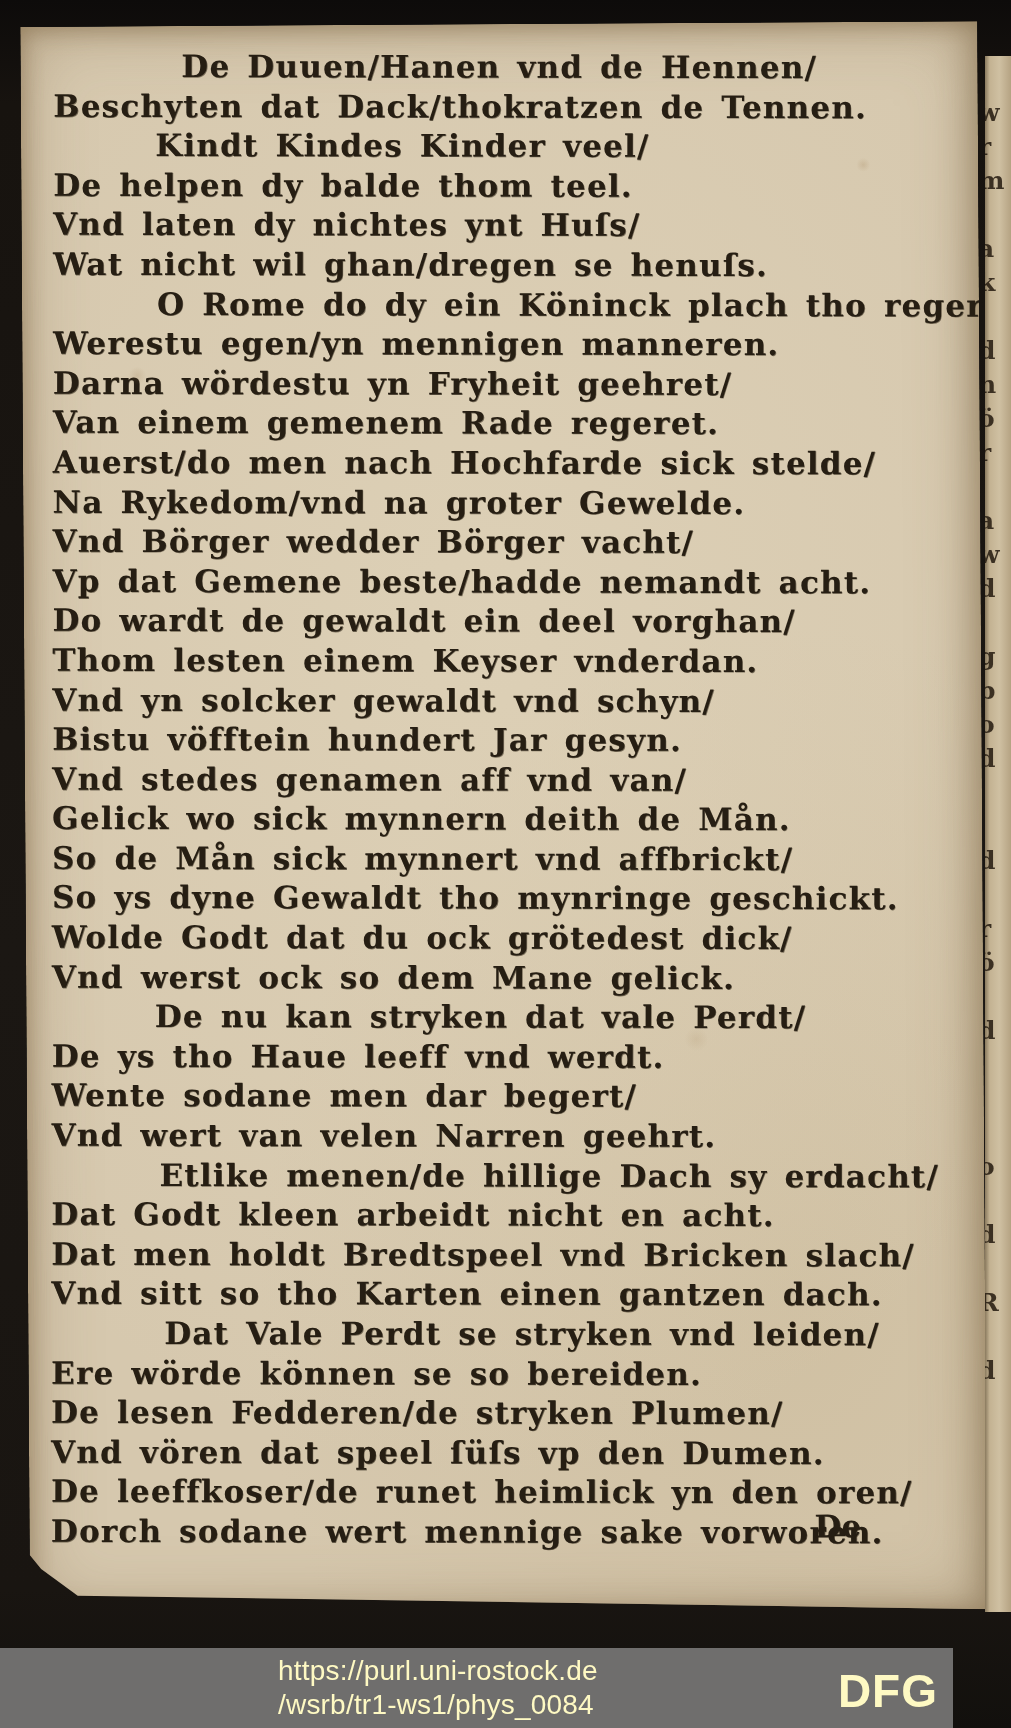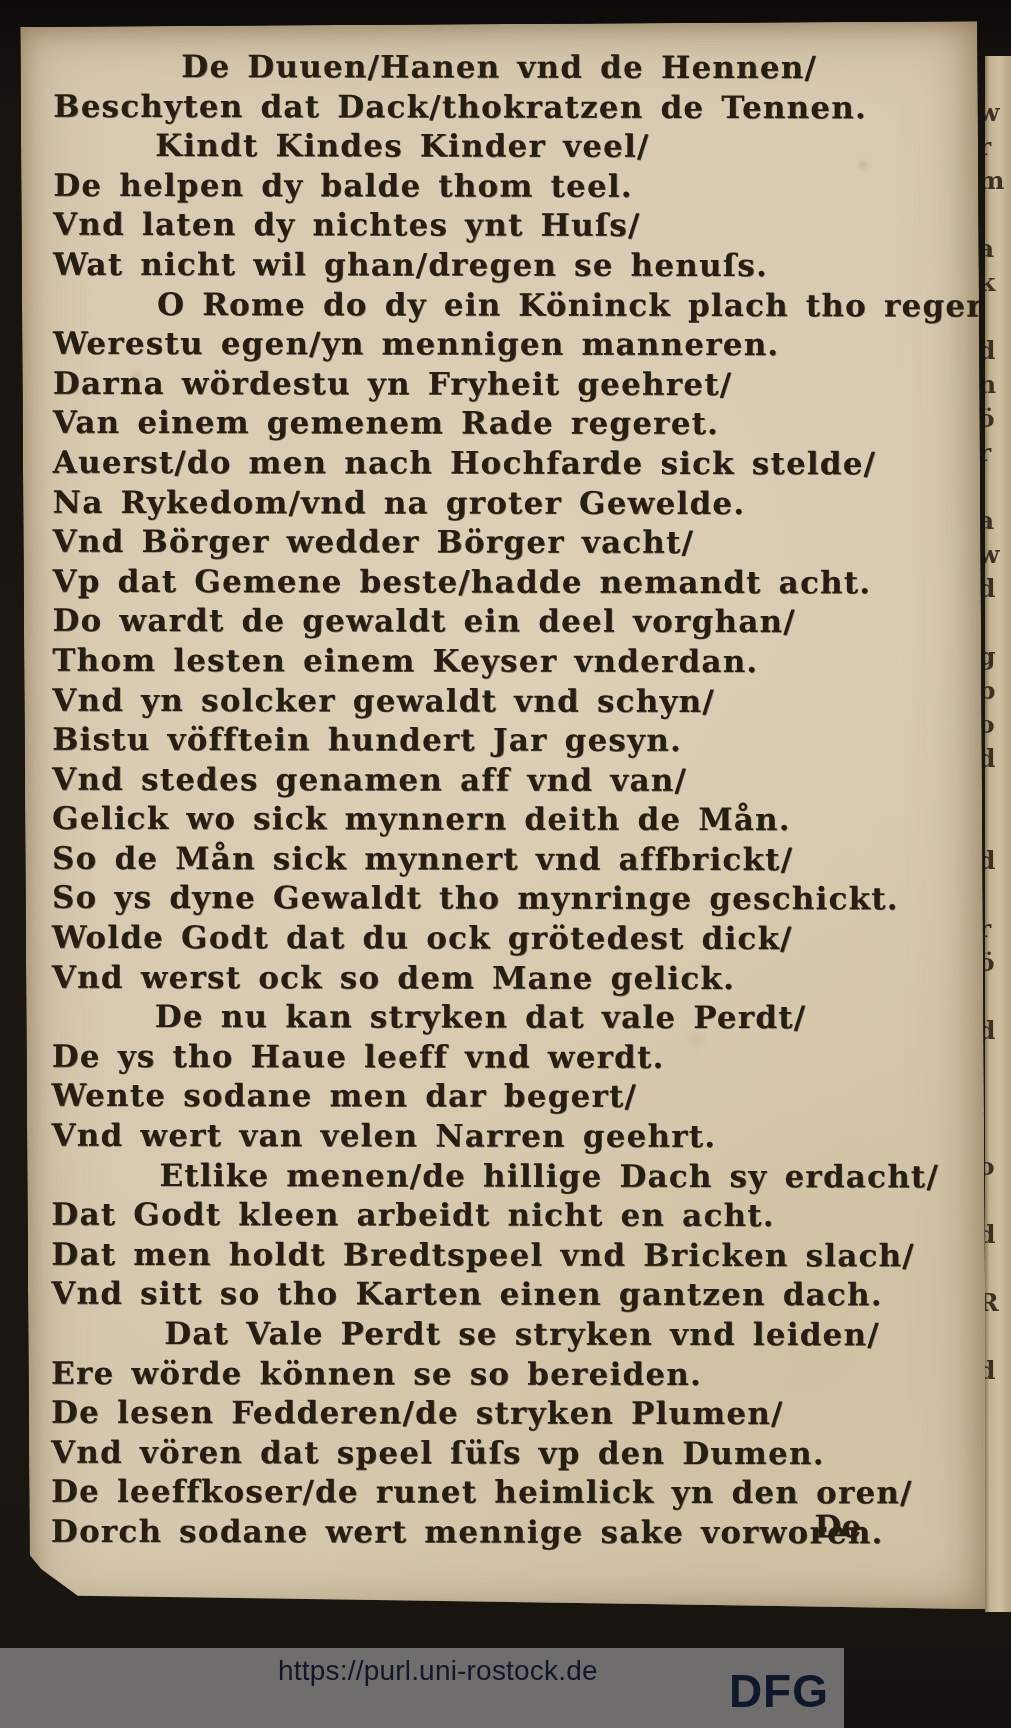--- a/index.html
+++ b/index.html
@@ -49,22 +49,22 @@
   }
   .edge-glyphs{
     position:absolute;left:-7px;top:40px;
     font-family:"DejaVu Serif",serif;font-weight:bold;font-size:25px;line-height:34px;
     color:rgba(40,30,18,.88);
   }
   .edge-glyphs .frag{height:34px;}
   .edge-glyphs .gap{height:34px;}
   
   .footer{
-    position:absolute;left:0;top:1648px;width:844px;height:80px;
-    background:#6f6e6d;color:#0f172a;font-family:"Liberation Sans",sans-serif;
+    position:absolute;left:0;top:1648px;width:953px;height:80px;
+    background:#6f6e6d;color:#fef9c3;font-family:"Liberation Sans",sans-serif;
   }
   .footer-url{
     position:absolute;left:278px;top:6px;
     font-size:28px;line-height:34px;letter-spacing:0.2px;
     text-align:left;font-weight:500;
   }
   .dfg-logo{
     position:absolute;right:15px;top:16px;
     font-size:46px;font-weight:bold;letter-spacing:1px;
     font-family:"Liberation Sans",sans-serif;
@@ -157,15 +157,16 @@
       <div class="gap"></div>
       <div class="frag">R</div>
       <div class="gap"></div>
       <div class="frag">d</div>
     </div>
 </div>
 
 <div class="footer">
   <div class="footer-url">
     <div>https://purl.uni-rostock.de</div>
+    <div>/wsrb/tr1-ws1/phys_0084</div>
   </div>
   <div class="dfg-logo">DFG</div>
 </div>
 
 </body></html>

